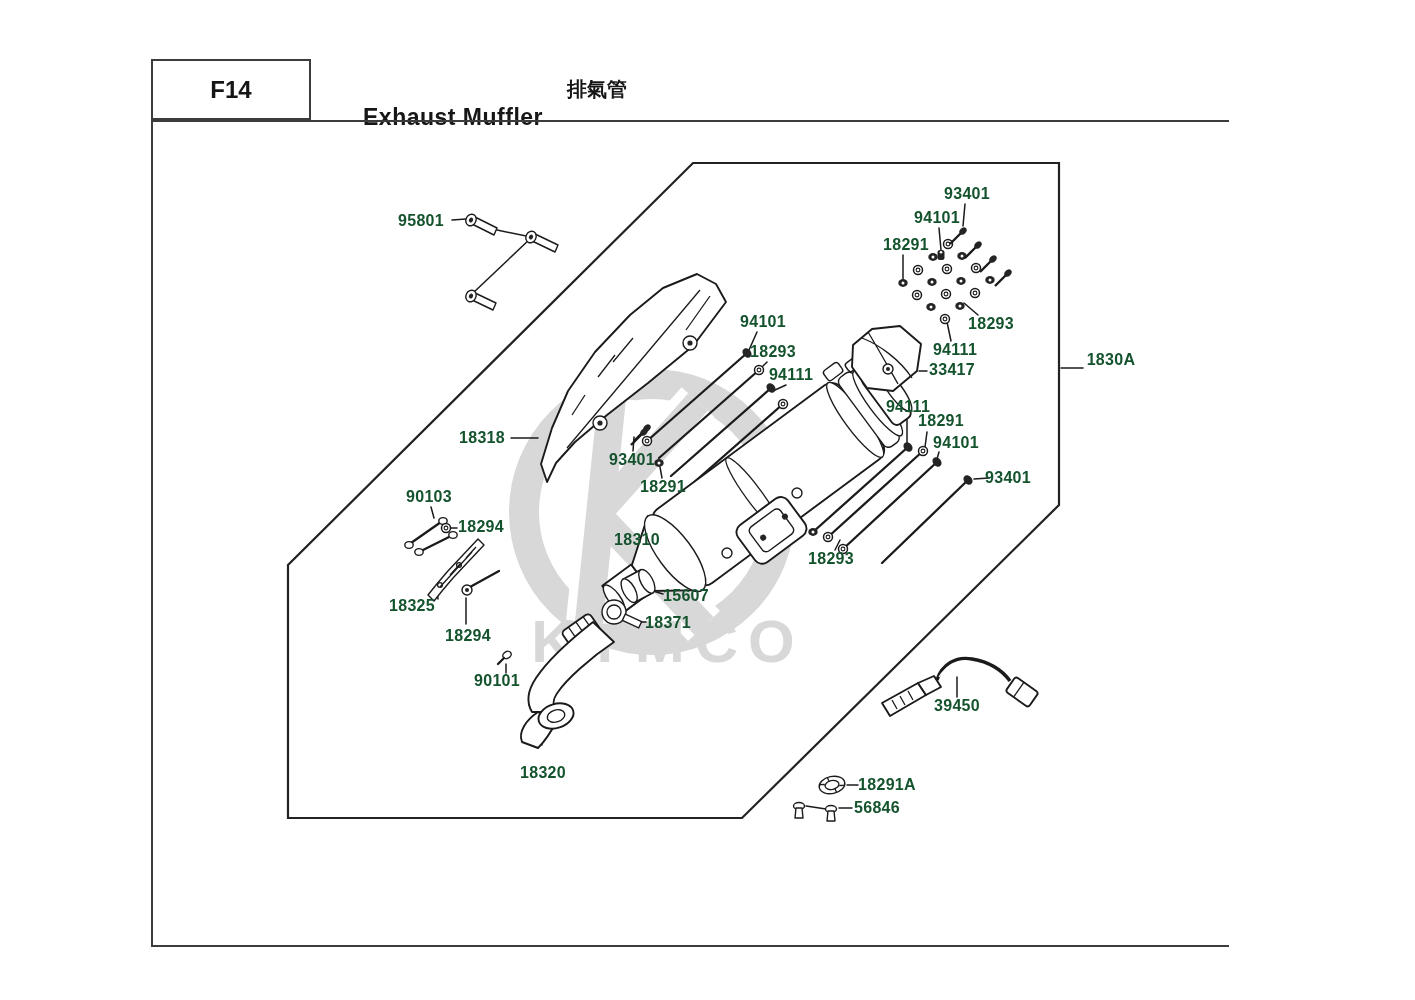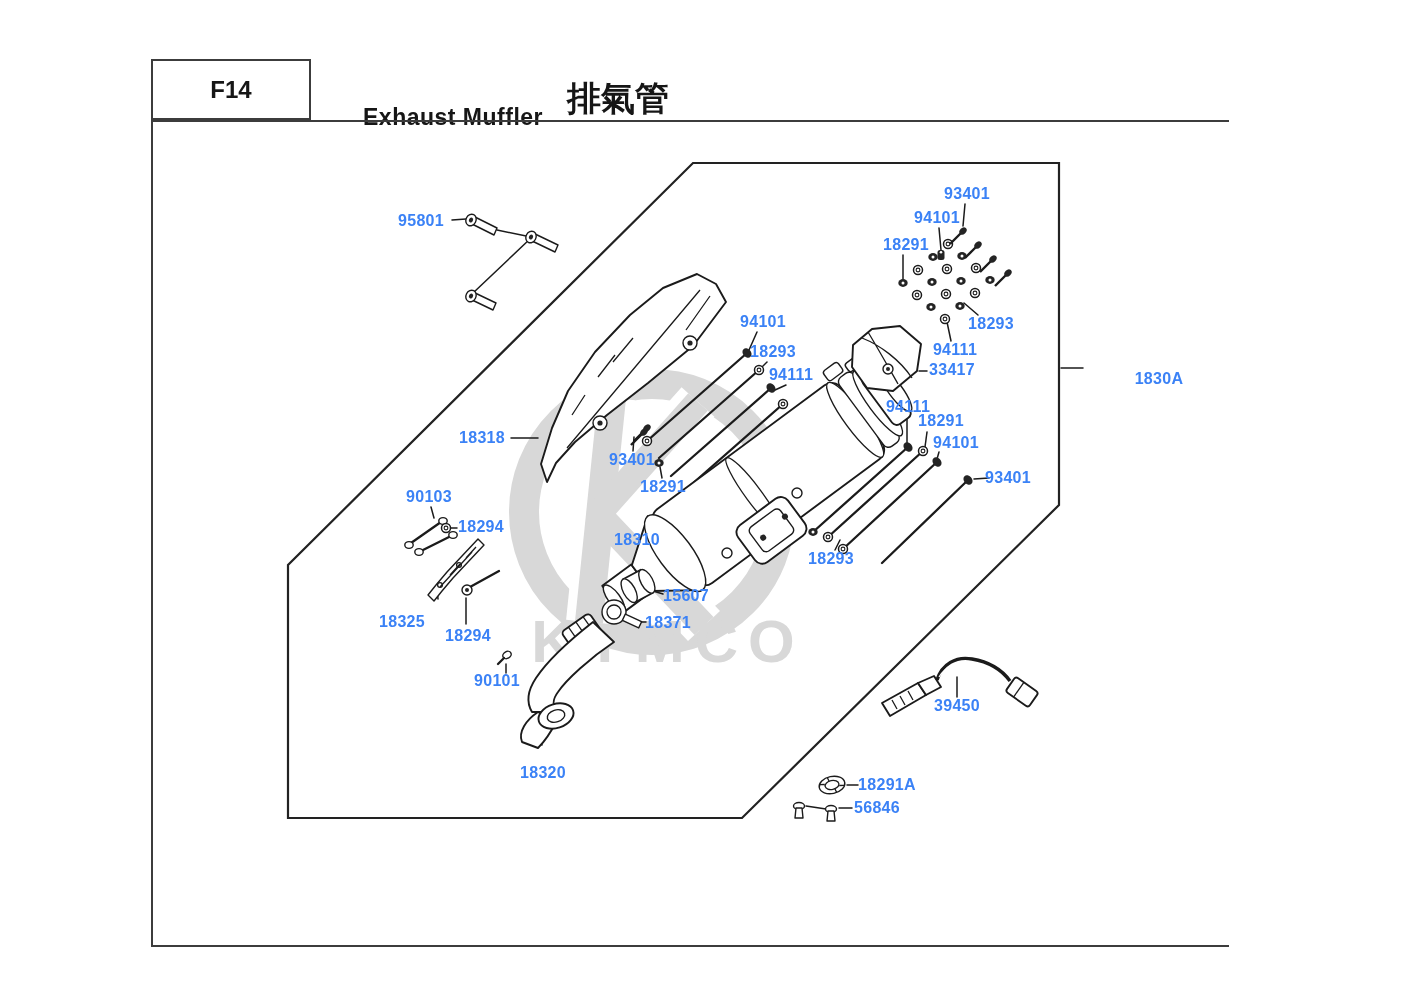--- a/index.html
+++ b/index.html
@@ -3,27 +3,27 @@
 <meta charset="utf-8">
 <style>
   html,body{margin:0;padding:0;background:#fff;}
   .page{position:relative;width:1229px;height:1000px;background:#fff;overflow:hidden;
         font-family:"Liberation Sans", sans-serif;color:#161616;}
   .f14-box{position:absolute;left:151px;top:59px;width:160px;height:61px;
            border:2px solid #3c3c3c;box-sizing:border-box;display:flex;
            align-items:center;justify-content:center;font-size:24px;font-weight:bold;
            background:#fff;z-index:3;}
   .title-en{position:absolute;left:363px;top:78px;font-size:23px;font-weight:bold;letter-spacing:.5px;margin-top:26px;}
-  .title-zh{position:absolute;left:567px;top:76px;font-size:34px;font-weight:bold;}
+  .title-zh{position:absolute;left:567px;top:76px;font-size:20px;font-weight:bold;}
   .main-frame{position:absolute;left:151px;top:120px;width:1115px;height:827px;
               border:2px solid #3c3c3c;box-sizing:border-box;z-index:1;}
   .diagram-svg{position:absolute;left:0;top:0;width:1415px;height:1000px;z-index:2;}
   #labels{position:absolute;left:0;top:0;width:1415px;height:1000px;z-index:4;pointer-events:none;}
   .part-label{position:absolute;transform:translate(-50%,-50%);font-size:16px;
-              font-weight:bold;white-space:nowrap;color:#3b82f6;letter-spacing:.3px;}
+              font-weight:bold;white-space:nowrap;color:#14532d;letter-spacing:.3px;}
   .page-number{position:absolute;left:0;top:951px;width:1415px;text-align:center;
                font-size:21px;font-weight:bold;z-index:3;}
   .ln{fill:none;stroke:#1b1b1b;stroke-width:1.5;stroke-linecap:round;}
   .bolt{fill:none;stroke:#1b1b1b;stroke-width:2.3;stroke-linecap:round;}
   .pt{fill:#fff;stroke:#1b1b1b;stroke-width:1.9;stroke-linejoin:round;}
   .ptt{fill:#fff;stroke:#1b1b1b;stroke-width:1.4;stroke-linejoin:round;}
   .nl{fill:none;stroke:#1b1b1b;stroke-width:1.3;}
   .dk{fill:#242424;stroke:none;}
 </style>
 </head>
@@ -292,36 +292,36 @@
   </svg>
 
   <div id="labels">
       <div class="part-label" style="left: 421px; top: 221px;">95801</div>
       <div class="part-label" style="left: 967px; top: 194px;">93401</div>
       <div class="part-label" style="left: 937px; top: 218px;">94101</div>
       <div class="part-label" style="left: 906px; top: 245px;">18291</div>
       <div class="part-label" style="left: 991px; top: 324px;">18293</div>
       <div class="part-label" style="left: 955px; top: 350px;">94111</div>
       <div class="part-label" style="left: 952px; top: 370px;">33417</div>
-      <div class="part-label" style="left: 1111px; top: 379px; margin-left: 48px;">1830A</div>
+      <div class="part-label" style="left: 1111px; top: 360px;">1830A</div>
       <div class="part-label" style="left: 763px; top: 322px;">94101</div>
       <div class="part-label" style="left: 773px; top: 352px;">18293</div>
       <div class="part-label" style="left: 791px; top: 375px;">94111</div>
       <div class="part-label" style="left: 482px; top: 438px;">18318</div>
       <div class="part-label" style="left: 632px; top: 460px;">93401</div>
       <div class="part-label" style="left: 663px; top: 487px;">18291</div>
       <div class="part-label" style="left: 429px; top: 497px;">90103</div>
       <div class="part-label" style="left: 481px; top: 527px;">18294</div>
       <div class="part-label" style="left: 637px; top: 528px; margin-top: 12px;">18310</div>
       <div class="part-label" style="left: 908px; top: 407px;">94111</div>
       <div class="part-label" style="left: 941px; top: 421px;">18291</div>
       <div class="part-label" style="left: 956px; top: 443px;">94101</div>
       <div class="part-label" style="left: 1008px; top: 478px;">93401</div>
       <div class="part-label" style="left: 831px; top: 559px;">18293</div>
-      <div class="part-label" style="left: 402px; top: 606px; margin-top: 16px;">18325</div>
+      <div class="part-label" style="left: 412px; top: 606px;">18325</div>
       <div class="part-label" style="left: 468px; top: 636px;">18294</div>
       <div class="part-label" style="left: 686px; top: 596px;">15607</div>
       <div class="part-label" style="left: 668px; top: 623px;">18371</div>
       <div class="part-label" style="left: 497px; top: 681px;">90101</div>
       <div class="part-label" style="left: 543px; top: 753px; margin-top: 20px;">18320</div>
       <div class="part-label" style="left: 957px; top: 706px;">39450</div>
       <div class="part-label" style="left: 887px; top: 785px;">18291A</div>
       <div class="part-label" style="left: 877px; top: 808px;">56846</div>
     </div>
 

